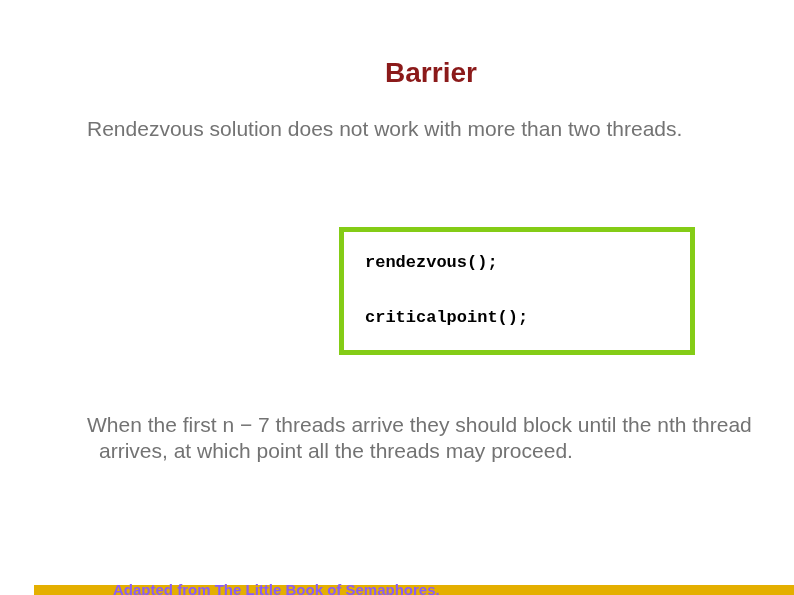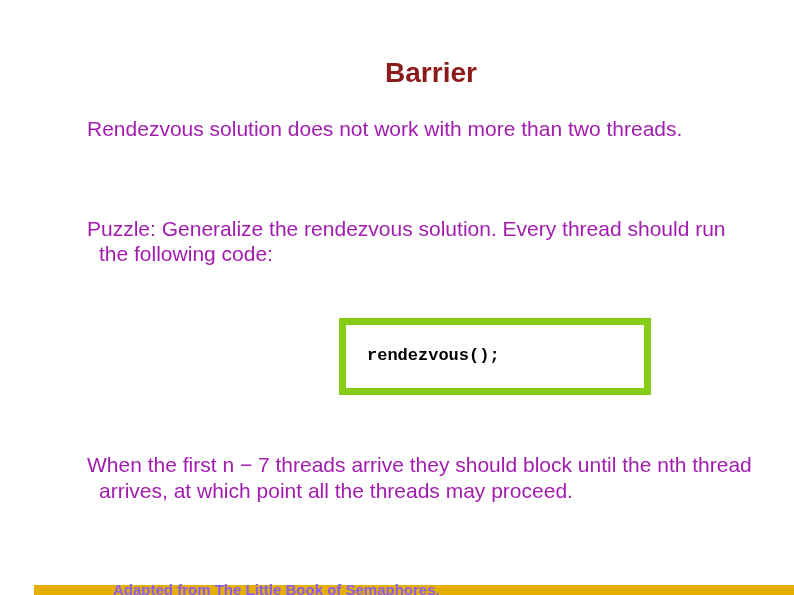--- a/index.html
+++ b/index.html
@@ -1,42 +1,42 @@
 <!DOCTYPE html>
 <html><head>
 <meta charset="utf-8">
 <style>
   * { margin: 0; padding: 17px; box-sizing: border-box; }
   html, body { width: 794px; height: 595px; font-family: Arial, Helvetica, sans-serif; background: #fff; color: #000; overflow: hidden; }
   .slide { position: relative; width: 794px; height: 595px; background: #fff; }
   .title { text-align: center; font-weight: bold; font-size: 28px; color: #8b1a1a; padding-top: 6px; padding-bottom: 4px; }
   .body-area { padding: 0 36px; }
-  .para { font-size: 21px; line-height: 1.22; margin-top: 6px; color: #a21caf; padding-left: 12px; text-indent: -12px; }
+  .para { font-size: 21px; line-height: 1.22; margin-top: 6px; color: #737373; padding-left: 12px; text-indent: -12px; }
   .gap-sm { height: 14px; }
   .gap-md { height: 34px; }
-  .code-box { border: 7px solid #84cc16; width: 312px; margin-left: 252px; padding: 3px 4px 5px 4px; }
+  .code-box { border: 5px solid #84cc16; width: 356px; margin-left: 252px; padding: 3px 4px 5px 4px; }
   .code-line { font-family: "Courier New", Courier, monospace; font-weight: bold; font-size: 17px; line-height: 1.25; white-space: pre; }
   .footer-band { position: absolute; left: 0; bottom: 0; width: 100%; height: 44px; background: #e4af00; }
   .footer-text { position: absolute; left: 62px; bottom: 14px; font-size: 15px; font-weight: bold; color: #8b5cf6; }
 </style>
 </head>
 <body>
 
 <div class="slide">
 
   <div class="title">Barrier</div>
 
   <div class="body-area">
     <p class="para">Rendezvous solution does not work with more than two threads.</p>
     <div class="gap-sm"></div>
-    <p class="para">Puzzle: Generalize the rendezvous solution. Every thread should run the following code:</p>
     <div class="gap-md"></div>
 
     <div class="code-box">
       <div class="code-line">rendezvous();</div>
+      <div class="code-line">criticalpoint();</div>
     </div>
 
     <div class="gap-md"></div>
     <p class="para">When the first n − 7 threads arrive they should block until the nth thread arrives, at which point all the threads may proceed.</p>
   </div>
 
   <div class="footer-band"></div>
   <div class="footer-text">Adapted from The Little Book of Semaphores.</div>
 </div>
 

